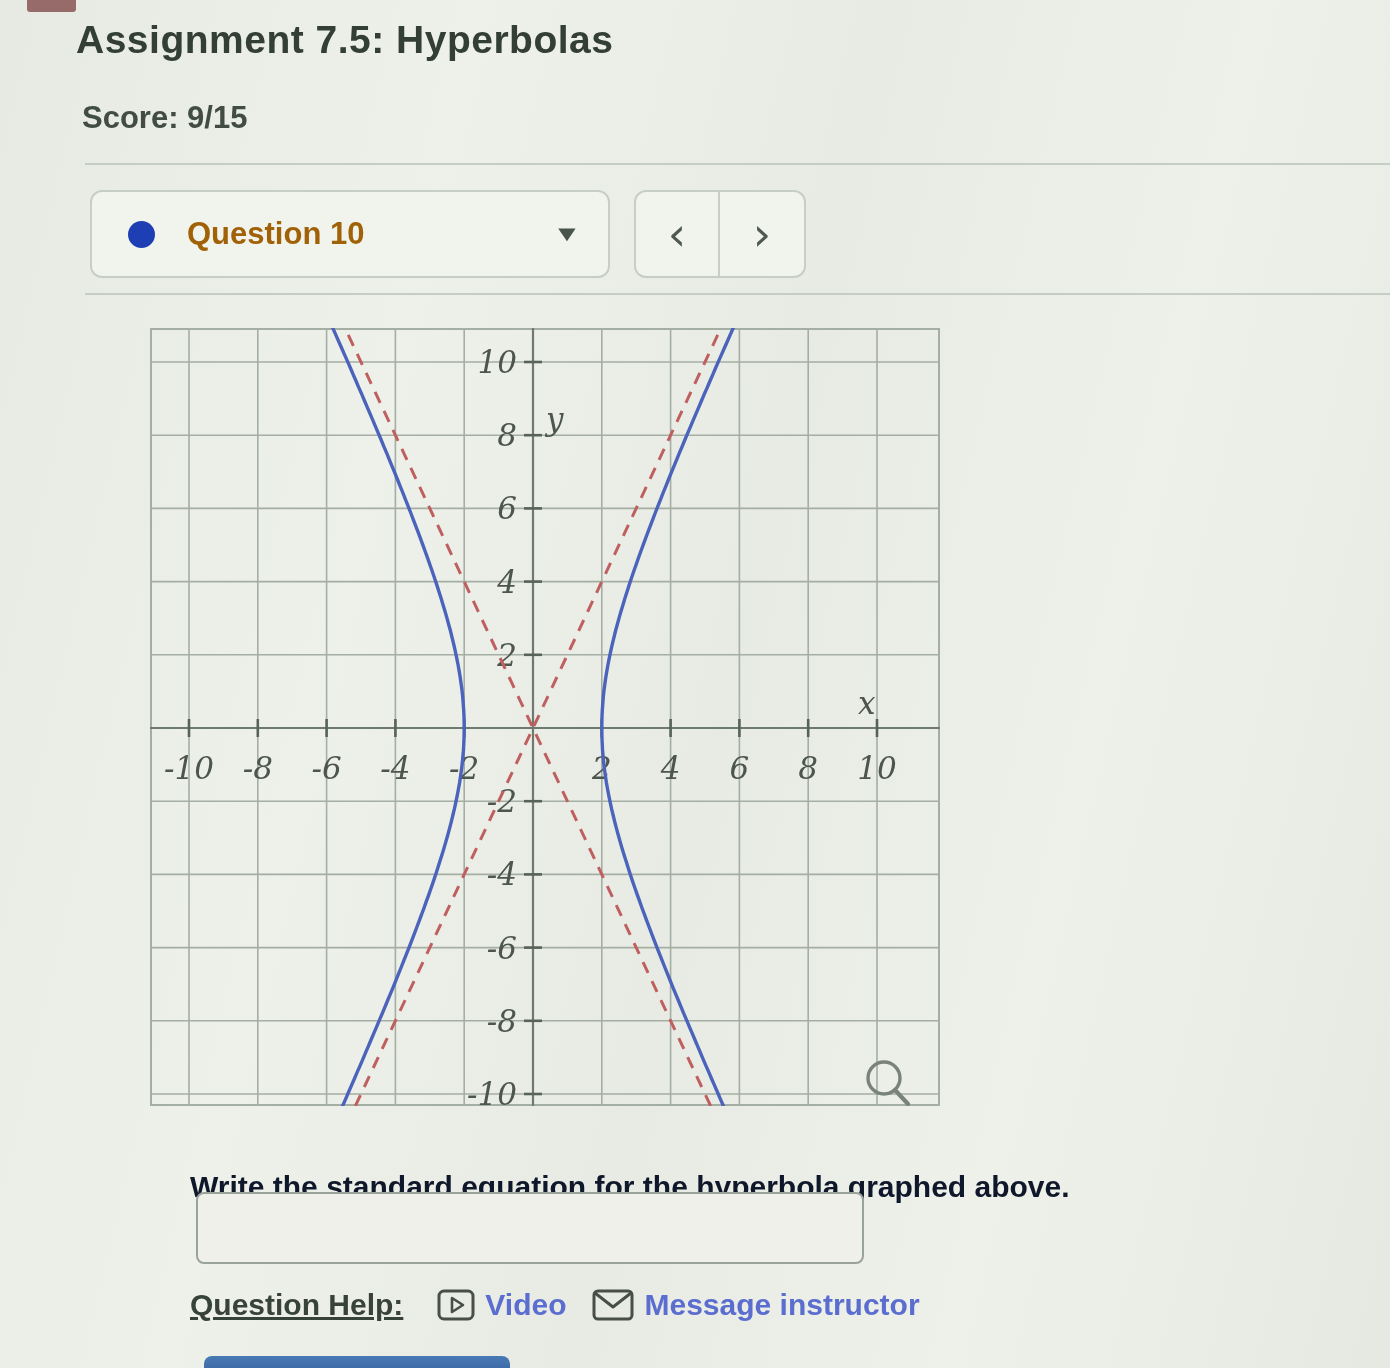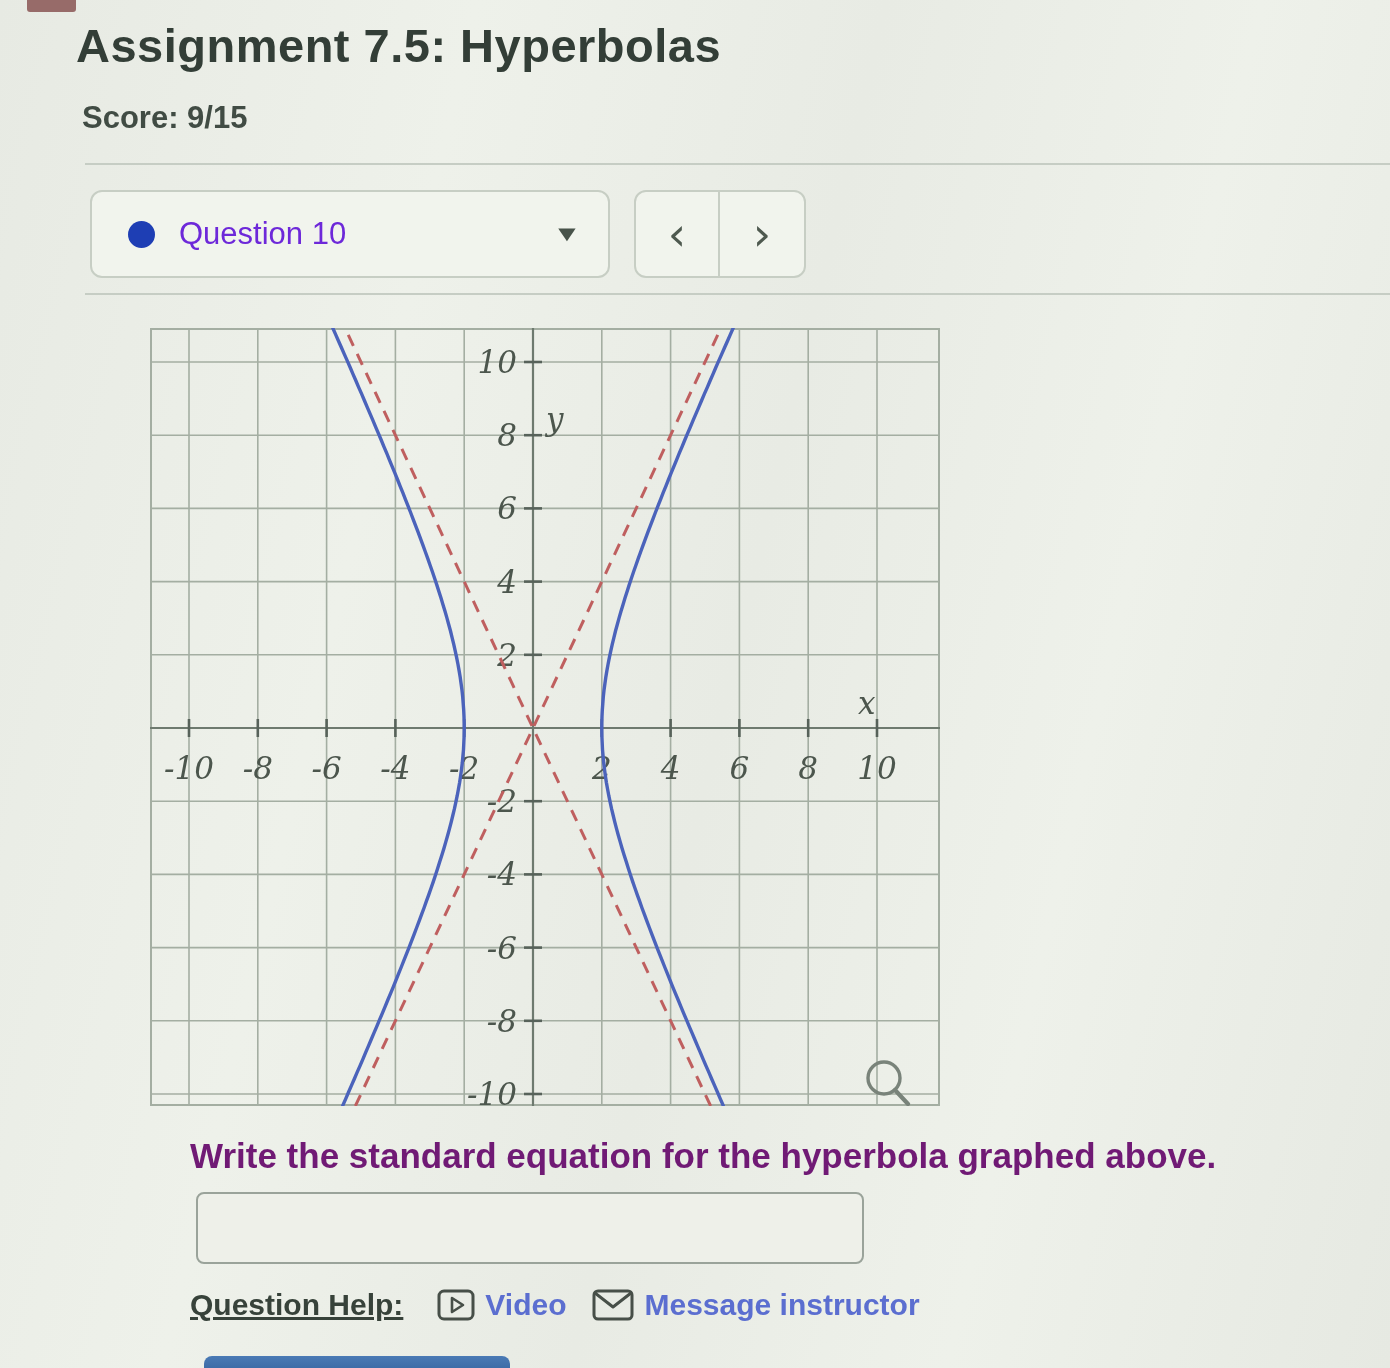--- a/index.html
+++ b/index.html
@@ -4,47 +4,47 @@
 <style>
   html,body{margin:0;padding:0;}
   body{
     width:1390px;height:1368px;position:relative;overflow:hidden;
     font-family:"Liberation Sans",sans-serif;
     background:linear-gradient(103deg,#e7eae3 0%,#eef1ea 28%,#e8ebe4 52%,#eef1ea 74%,#e6e9e2 100%);
     color:#333e37;
   }
   .abs{position:absolute;}
   
-  .page-title{left:76px;top:18px;font-size:47px;font-weight:700;color:#333e37;letter-spacing:.5px;}
+  .page-title{left:76px;top:18px;font-size:39px;font-weight:700;color:#333e37;letter-spacing:.5px;}
   .score-row{left:82px;top:100px;font-size:31px;font-weight:600;color:#414c44;display:flex;}
   .divider{height:2px;background:#c6cdc4;left:85px;width:1305px;}
   .artifact{left:27px;top:0;width:49px;height:12px;background:#7c4040;opacity:.75;border-radius:0 0 3px 3px;}
   
   .qdrop{
     left:90px;top:190px;width:520px;height:88px;box-sizing:border-box;
     background:#f1f4ed;border:2px solid #c7cec4;border-radius:12px;
     display:flex;align-items:center;padding:0 30px 0 36px;cursor:pointer;
   }
   .qdot{width:27px;height:27px;border-radius:50%;background:var(--status-dot,#1e3eb4);flex:0 0 auto;}
-  .qlabel{font-size:31px;font-weight:400;color:#6d28d9;margin-left:24px;flex:1 1 auto;}
+  .qlabel{font-size:31px;font-weight:700;color:#a16207;margin-left:32px;flex:1 1 auto;}
   .qcaret{font-size:22px;color:#48534a;transform:scaleX(1.35);}
   .navgroup{
     left:634px;top:190px;width:172px;height:88px;box-sizing:border-box;
     background:#f1f4ed;border:2px solid #c7cec4;border-radius:12px;
     display:flex;overflow:hidden;
   }
   .navbtn{
     flex:1 1 50%;display:flex;align-items:center;justify-content:center;
     font-family:"DejaVu Sans",sans-serif;font-size:46px;color:#4e594f;cursor:pointer;background:transparent;border:none;
   }
   .navbtn:first-child{border-right:2px solid #c7cec4;}
   
   .graph-panel{left:150px;top:328px;width:790px;height:778px;}
   
-  .prompt{left:190px;top:1136px;width:1030px;font-size:35px;font-weight:600;color:#701a75;}
+  .prompt{left:190px;top:1170px;width:1030px;font-size:30px;font-weight:600;color:#0f172a;}
   .answer{
     left:196px;top:1192px;width:668px;height:72px;box-sizing:border-box;
     border:2px solid #9aa39a;border-radius:8px;background:#eef0e9;
     font-size:28px;padding:0 16px;color:#333;outline:none;
   }
   
   .help-row{left:190px;top:1288px;display:flex;align-items:center;font-size:30px;}
   .help-label{font-weight:700;color:#37423a;margin-right:34px;text-decoration:underline;}
   .icon-btn{display:inline-flex;align-items:center;cursor:pointer;}
   .link{color:var(--link,#5b6ed0);font-weight:600;cursor:pointer;}

